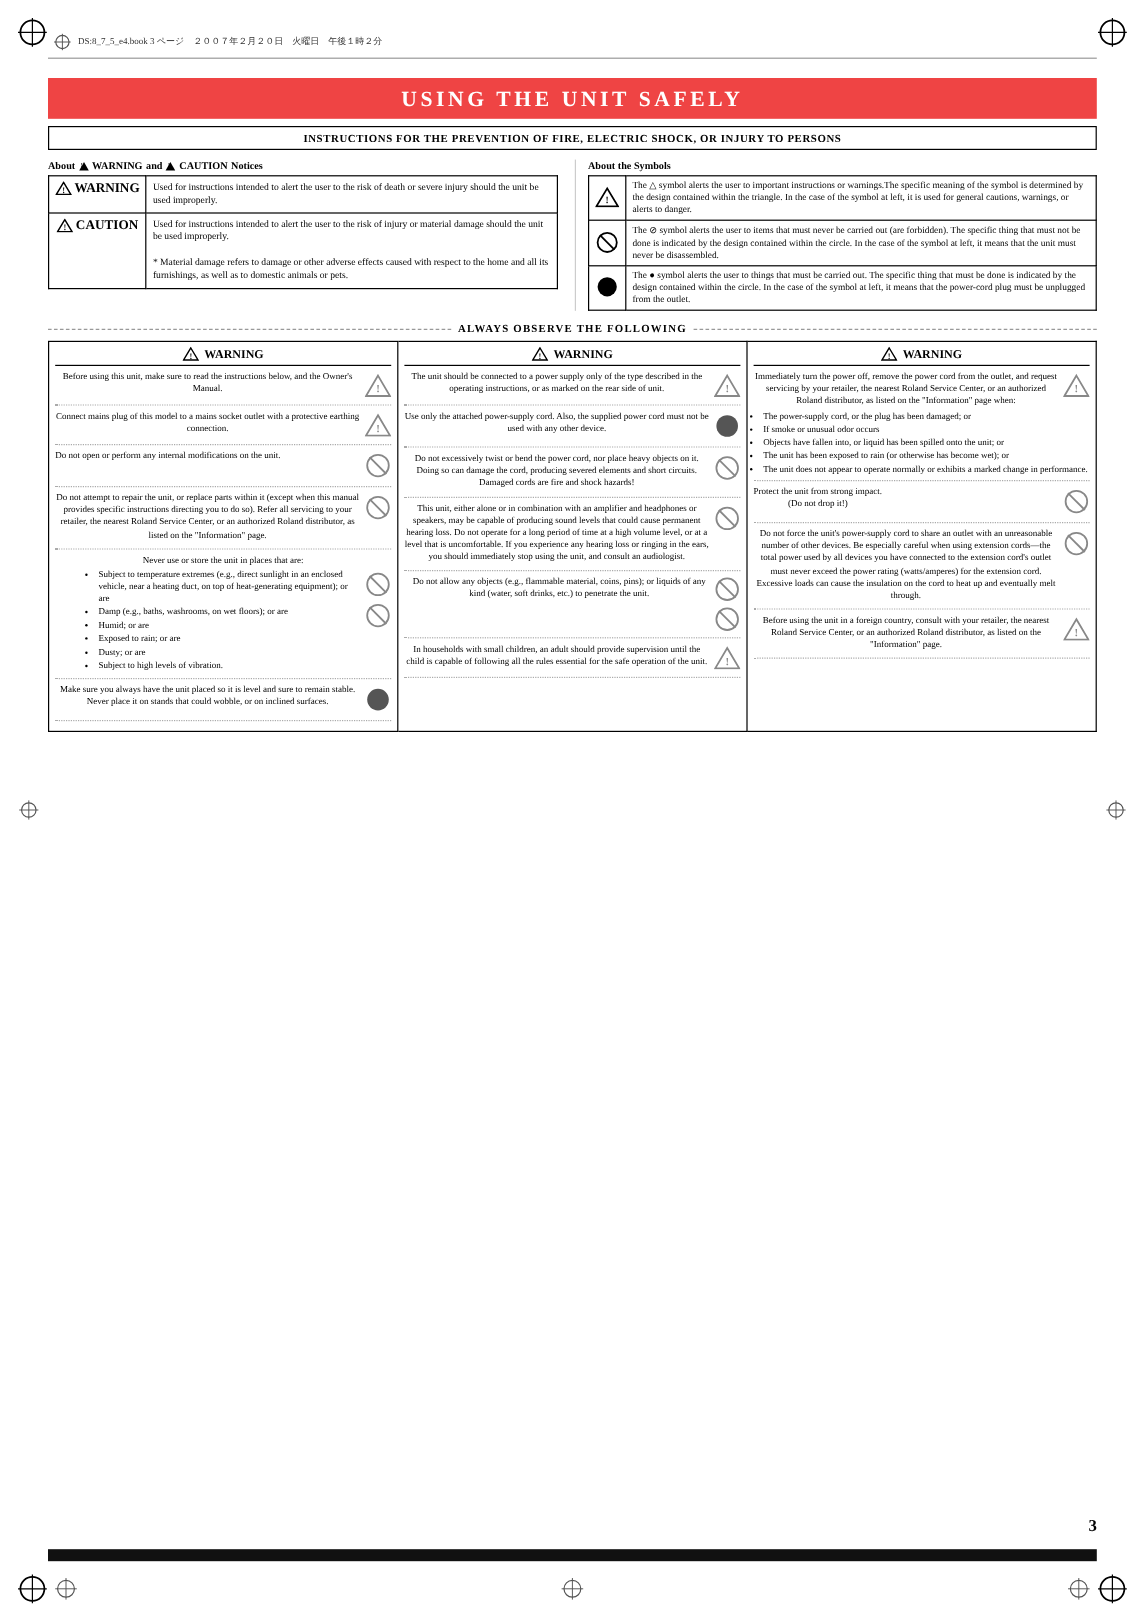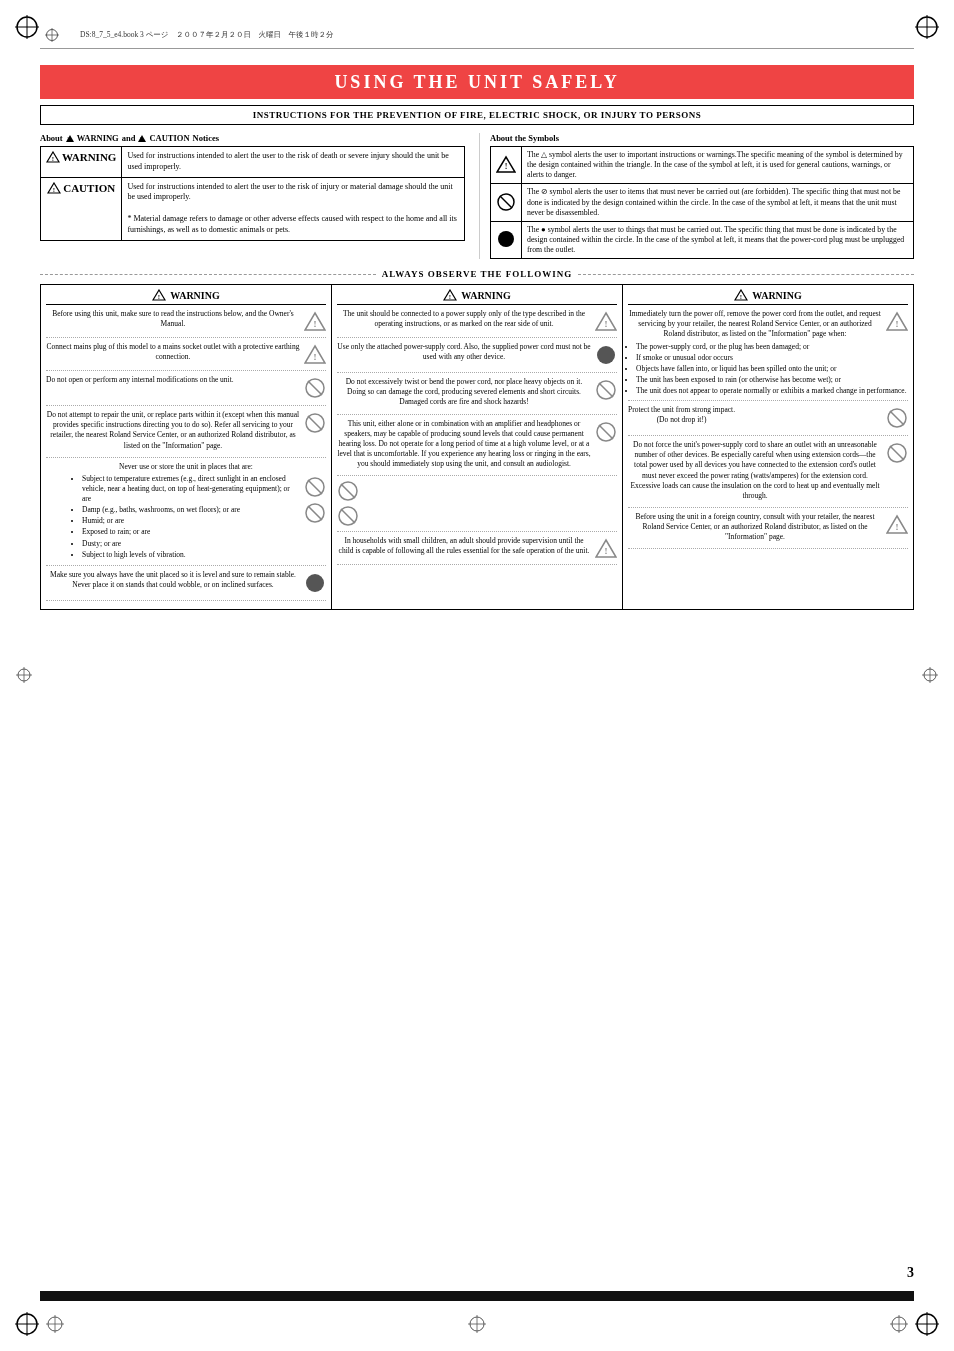--- a/index.html
+++ b/index.html
@@ -31,21 +31,21 @@
     
     .top-bar {
       position: absolute;
       top: 28px;
       left: 45px;
       right: 45px;
       font-size: 7.5px;
       color: #333;
       display: flex;
       align-items: center;
-      gap: 21px;
+      gap: 6px;
     }
 
     
     .main {
       position: absolute;
       top: 65px;
       left: 40px;
       right: 40px;
       bottom: 50px;
     }
@@ -527,20 +527,21 @@
         <div class="icon-right">
           <svg width="22" height="22" viewBox="0 0 22 22">
             <circle cx="11" cy="11" r="9" fill="none" stroke="#888" stroke-width="1.5"></circle>
             <line x1="4" y1="4" x2="18" y2="18" stroke="#888" stroke-width="1.5"></line>
           </svg>
         </div>
       </div>
       <div class="dot-sep"></div>
 
       <div class="icon-row">
+        <p class="text-block">Do not allow any objects (e.g., flammable material, coins, pins); or liquids of any kind (water, soft drinks, etc.) to penetrate the unit.</p>
         <div style="display:flex;flex-direction:column;gap:3px;">
           <svg width="22" height="22" viewBox="0 0 22 22">
             <circle cx="11" cy="11" r="9" fill="none" stroke="#888" stroke-width="1.5"></circle>
             <line x1="4" y1="4" x2="18" y2="18" stroke="#888" stroke-width="1.5"></line>
           </svg>
           <svg width="22" height="22" viewBox="0 0 22 22">
             <circle cx="11" cy="11" r="9" fill="none" stroke="#888" stroke-width="1.5"></circle>
             <line x1="4" y1="4" x2="18" y2="18" stroke="#888" stroke-width="1.5"></line>
           </svg>
         </div>

